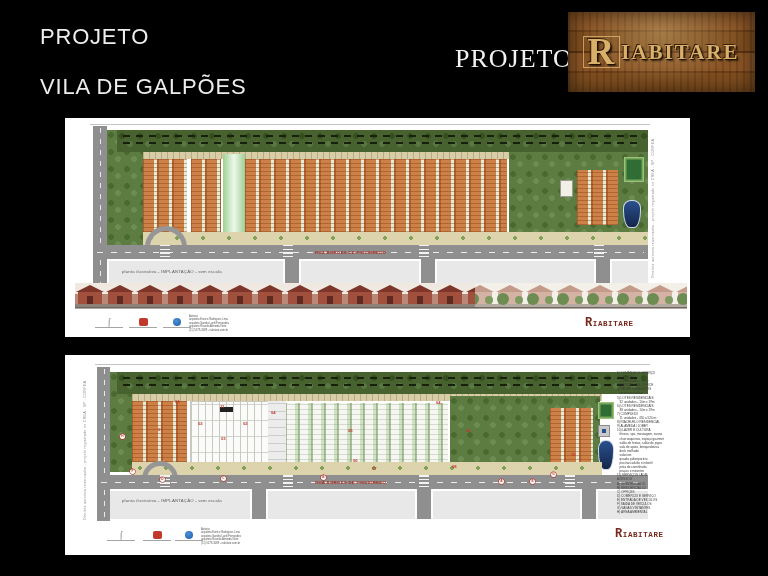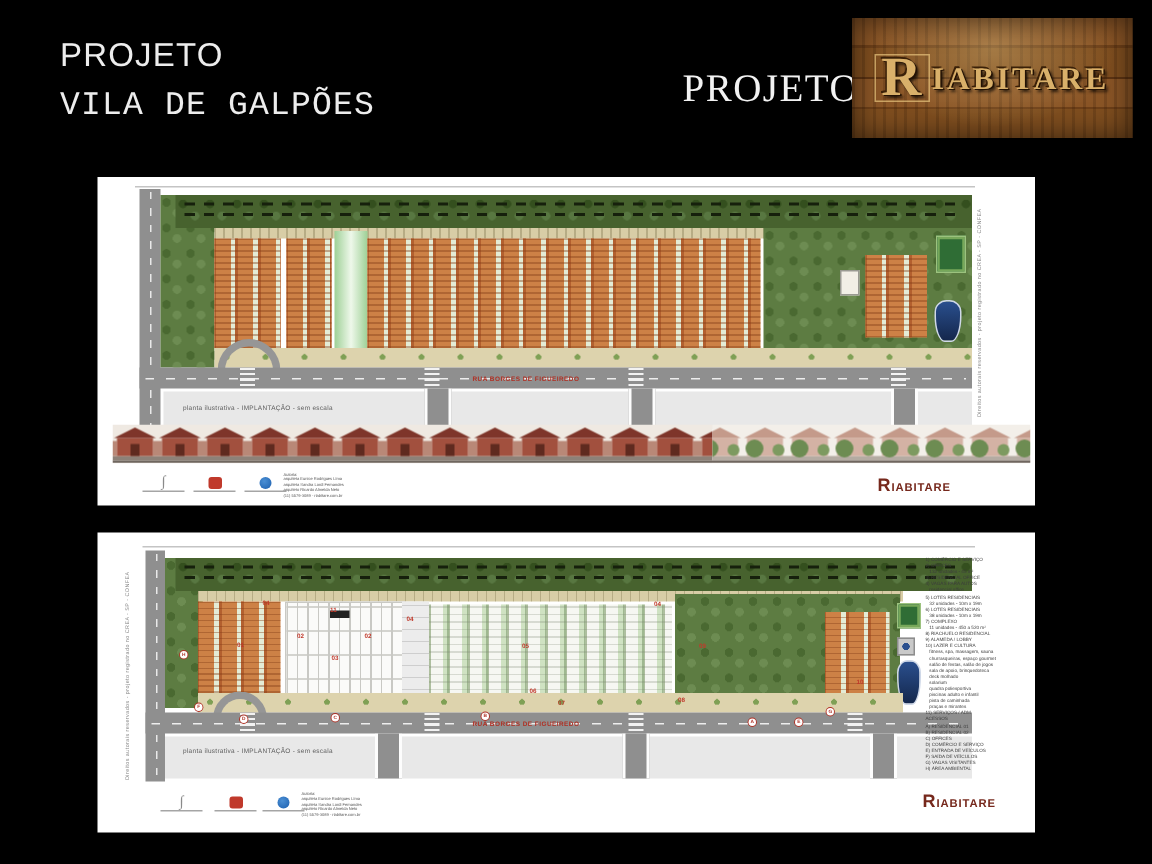--- a/index.html
+++ b/index.html
@@ -93,39 +93,39 @@
   .vtext{position:absolute;color:#8a8a8a;font-size:3.6px;letter-spacing:.3px;
          writing-mode:vertical-rl;transform:rotate(180deg);white-space:nowrap;}
   .legend{position:absolute;color:#3c3c3c;}
   .legend-line{font-size:3.1px;line-height:4.1px;white-space:pre;}
   .credits{position:absolute;color:#555;}
   .credit-line{font-size:2.7px;line-height:3.4px;white-space:nowrap;}
   .plan-labels .plan-label{position:absolute;color:#c0392b;font-size:4.2px;font-weight:bold;}
   .road-letters .road-letter{position:absolute;width:5px;height:5px;border-radius:50%;
       background:#fff;box-shadow:0 0 0 .6px #b03024;color:#b03024;font-size:3.2px;
       line-height:5px;text-align:center;font-weight:bold;}
-  .mini-brand{position:absolute;color:#76281c;font-family:Liberation Sans, sans-serif;
+  .mini-brand{position:absolute;color:#76281c;font-family:Liberation Mono, monospace;
       font-weight:bold;letter-spacing:.6px;font-size:7.5px;}
   .mini-brand .big-r{font-size:12px;}
 
   
   .plogo{position:absolute;display:flex;flex-direction:column;align-items:center;gap:1px;}
   .plogo .bar{width:28px;height:1px;background:#a5a5a5;}
   .sig-glyph{color:#8a8a8a;font-family:"Liberation Serif",serif;font-style:italic;font-size:10px;line-height:9px;}
   .red-glyph{width:9px;height:8px;background:#c0392b;border-radius:2px;}
   .blue-glyph{width:8px;height:8px;background:radial-gradient(circle at 40% 35%,#4b8fd4,#1c5fae);border-radius:50%;}
   .black-bar{position:absolute;background:#222;}
 </style>
 </head>
 <body>
 
 <div class="stage">
 
   <div class="title-line" style="top:24px;">PROJETO</div>
-  <div class="title-line" style="top:58px;font-family:Liberation Mono, monospace;">VILA DE GALPÕES</div>
+  <div class="title-line" style="top:74px;">VILA DE GALPÕES</div>
   <div class="brand-prefix">PROJETO</div>
   <div class="logo-box">
     <div class="logo-word">
         <span class="big-r">R</span>
         <span>IABITARE</span>
       </div>
   </div>
 
   <div class="panel p1">
     <div class="lotline" style="left:25px;top:6px;width:560px;"></div>

